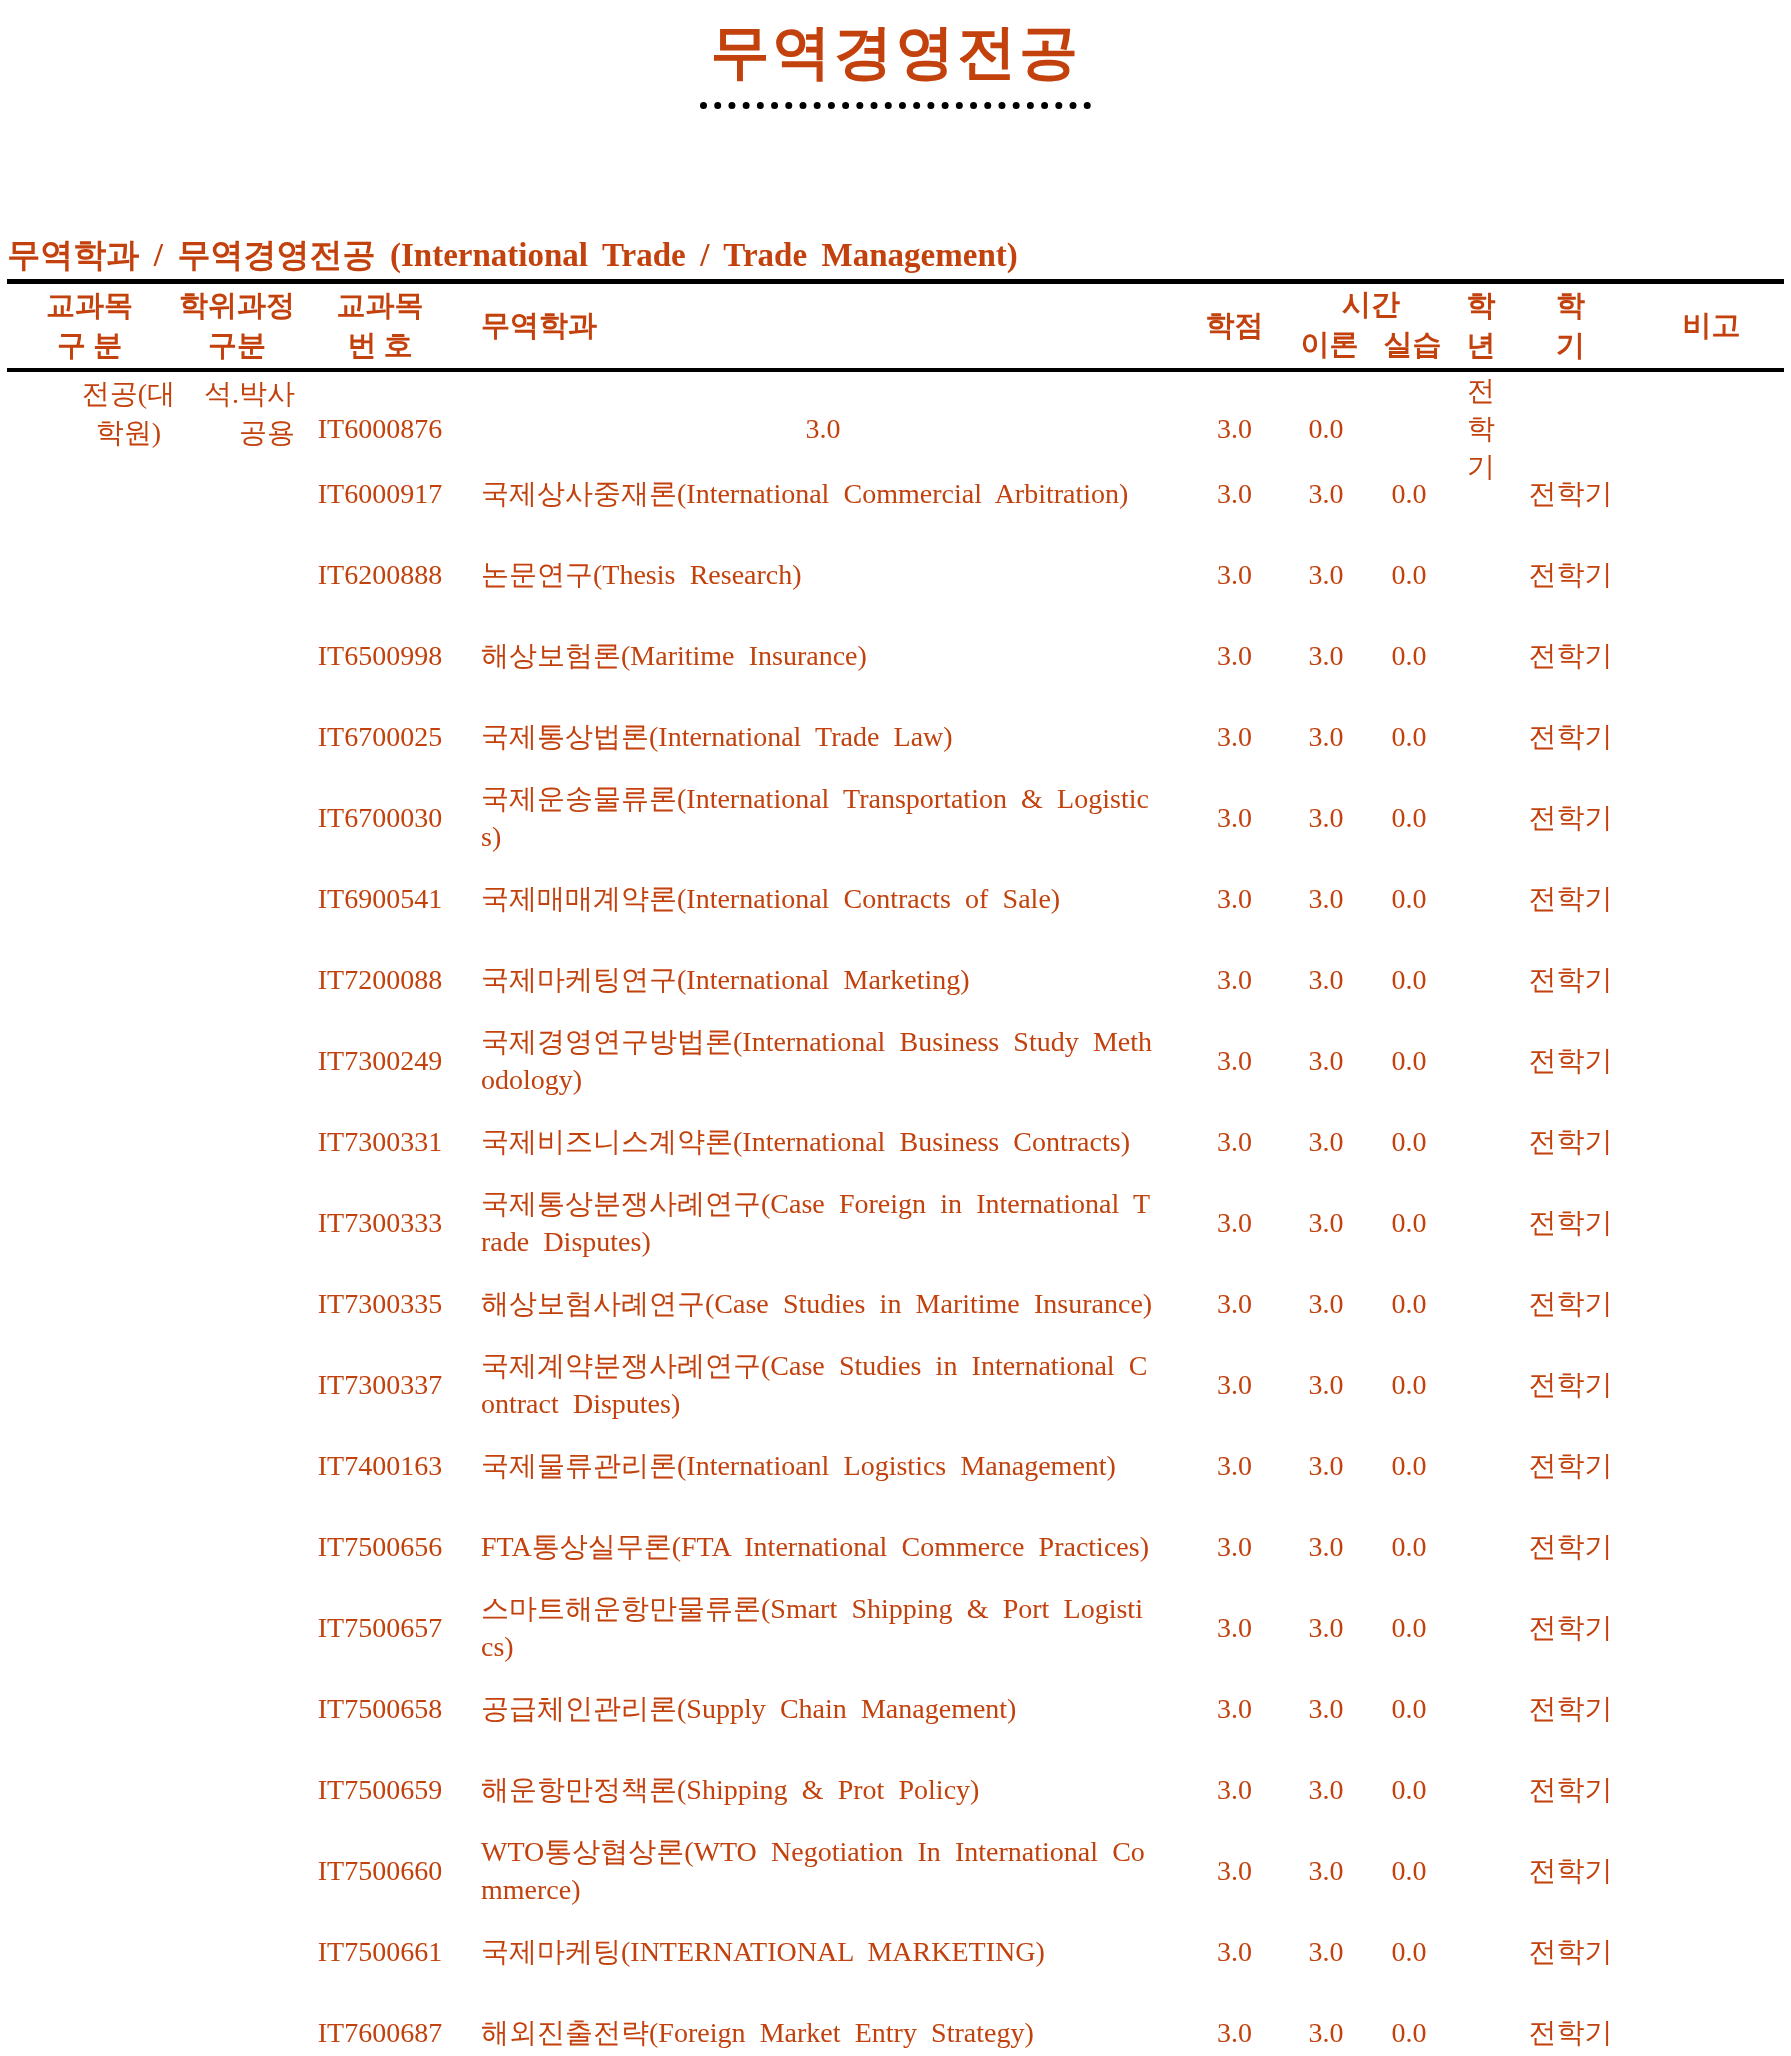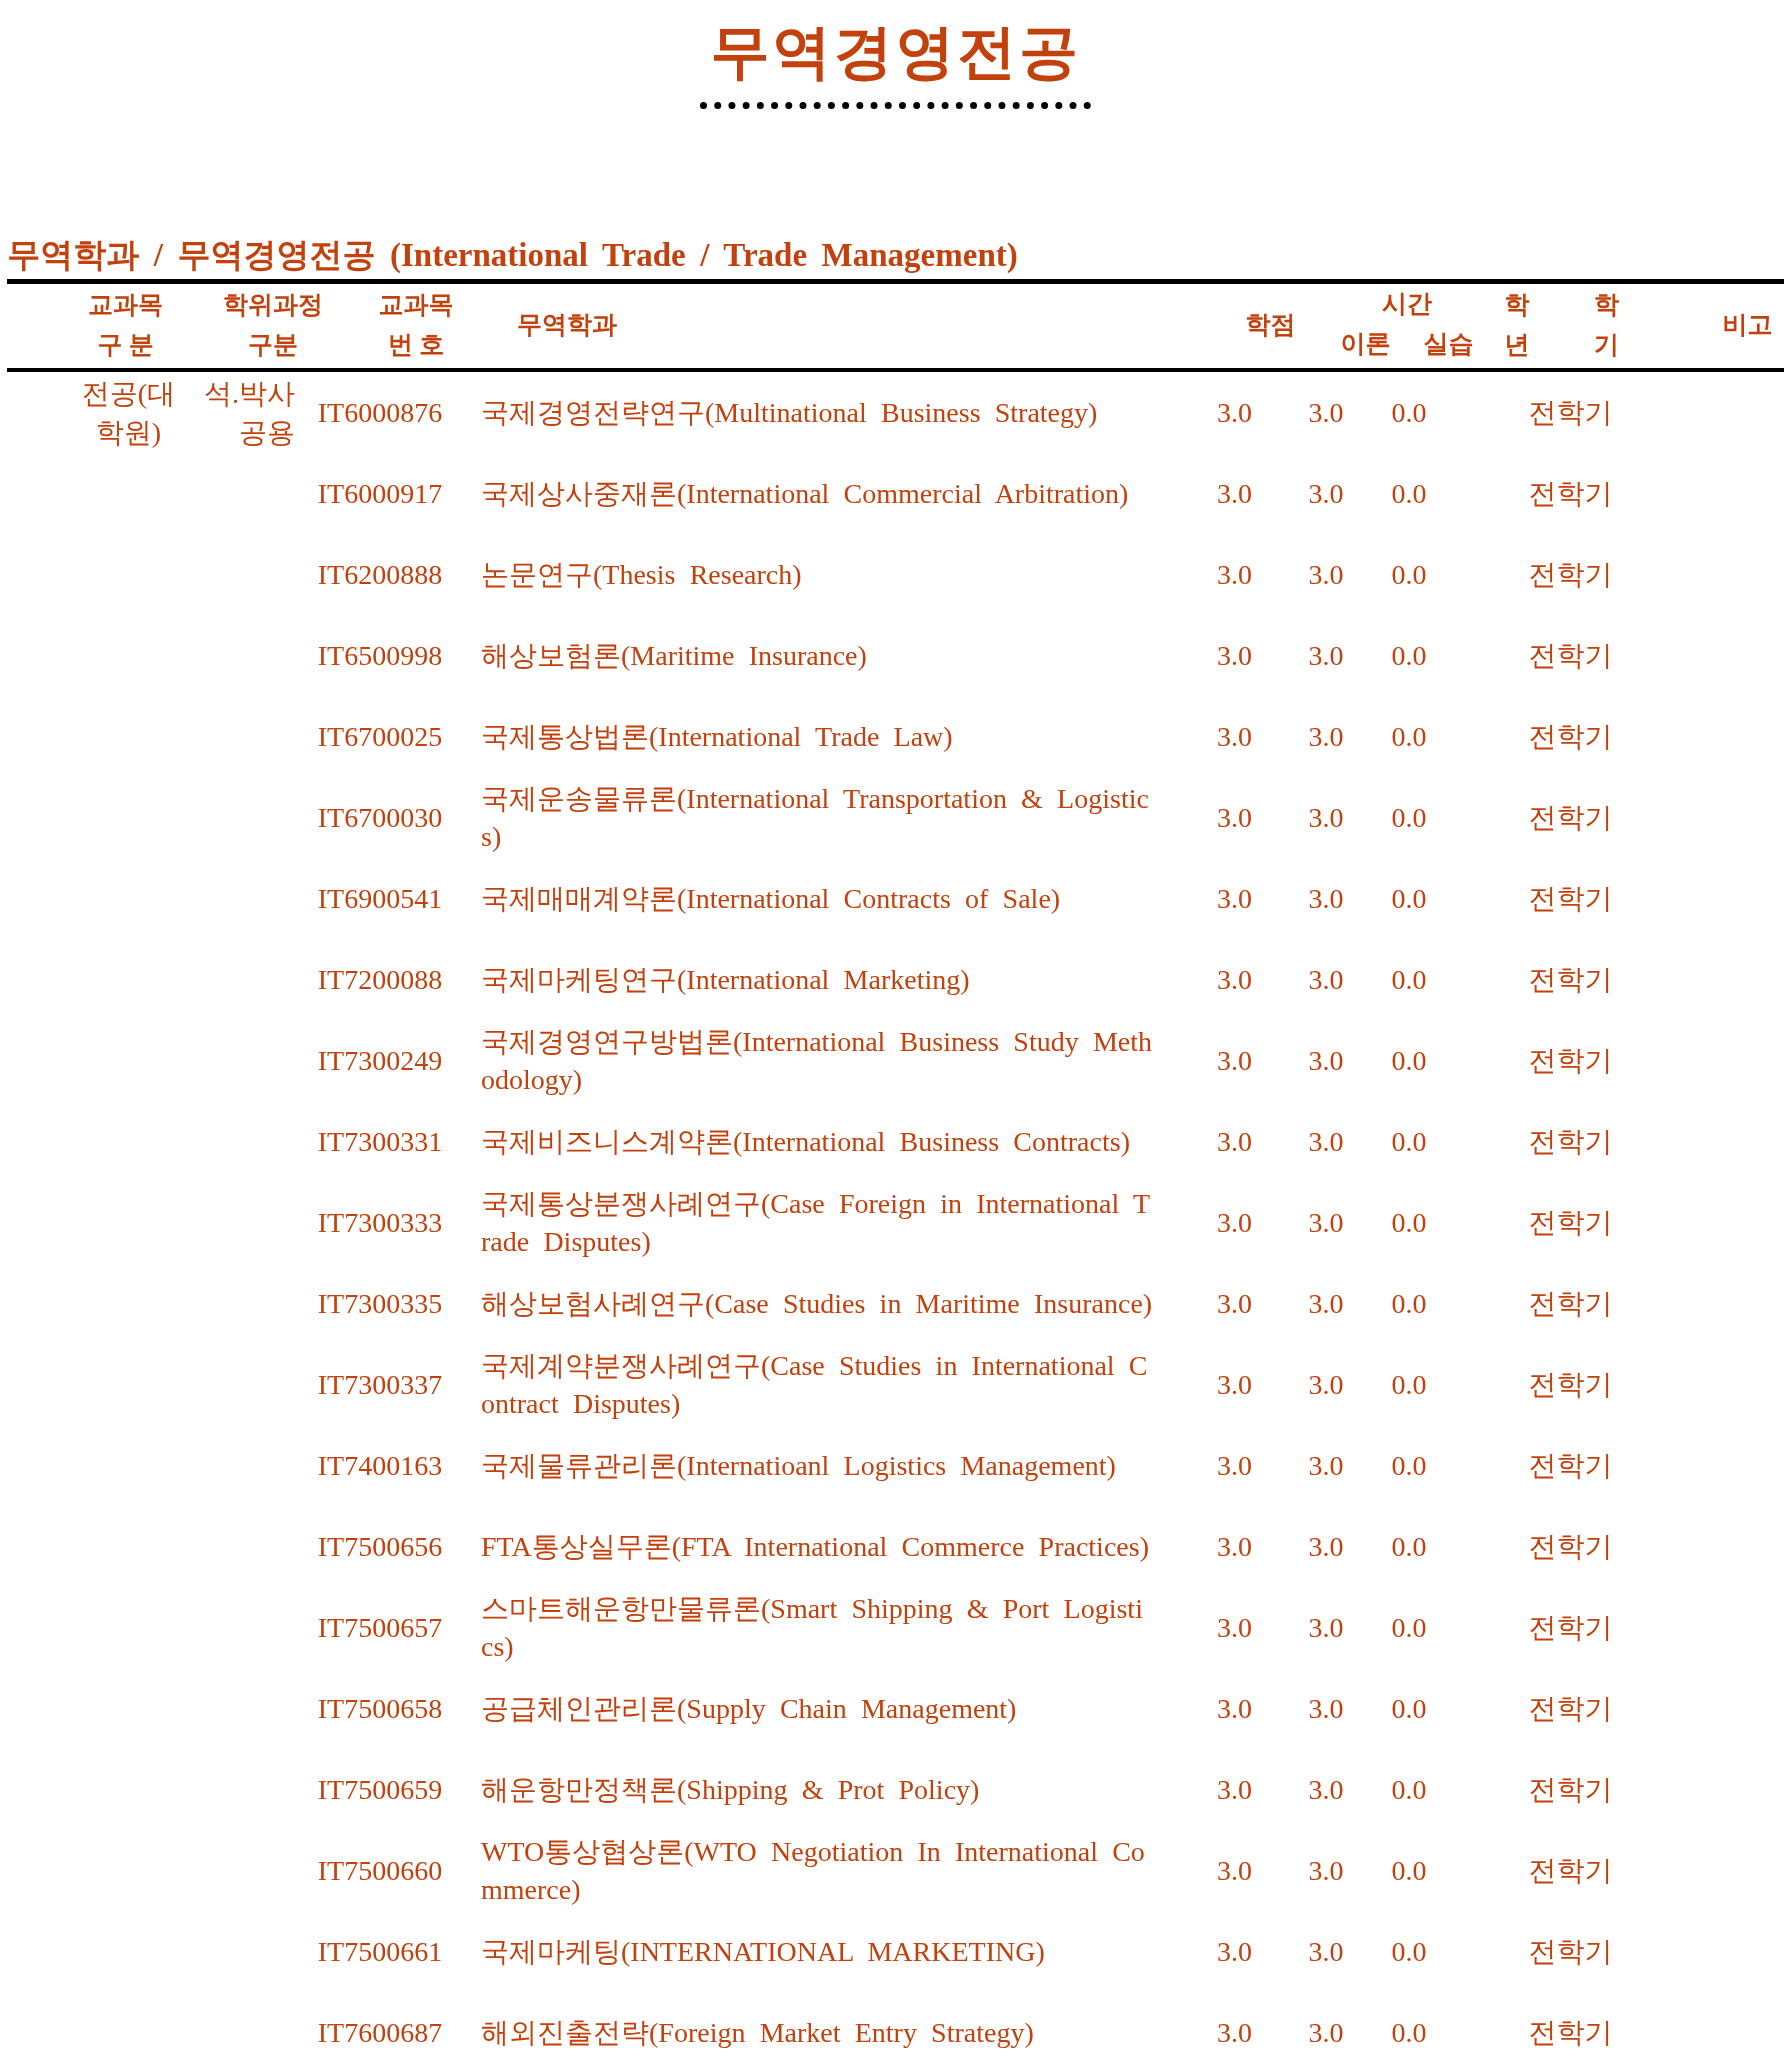--- a/index.html
+++ b/index.html
@@ -22,21 +22,21 @@
     word-spacing:6.3px; white-space:nowrap;
   }
   .rule { position:absolute; left:7.2px; width:1777px; background:#000; }
   .rule-top { top:279px; height:4.5px; }
   .rule-mid { top:368px; height:3.6px; }
 
   
   .thead {
     position:absolute; left:0; top:283px; width:1583px; height:84px;
     display:grid; grid-template-columns:179px 116px 170px 716px 107px 166px 54px 125px 157px;
-    font-size:25px; font-weight:bold;padding-left:36px;
+    font-size:29px; font-weight:bold;
   }
   .th {
     display:flex; flex-direction:column; align-items:center; justify-content:center;
     line-height:40px; text-align:center;
   }
   .th.name { align-items:flex-start; padding-left:16px; }
   .th.hours { justify-content:flex-start; padding:0.9px 0 1.8px 0; }
   .hours-bottom { display:flex; width:100%; }
   .hours-bottom span { flex:1; text-align:center; }
 
@@ -115,21 +115,20 @@
   <div class="tbody" id="tbody">
     <div class="span-val span-cat" id="span-cat">전공(대
 학원)</div>
     <div class="span-val span-deg" id="span-deg">석.박사
 공용</div>
 
   <div class="trow">
     <div class="c cat"></div>
     <div class="c deg"></div>
     <div class="c no">IT6000876</div>
-    <div class="c name">국제경영전략연구(Multinational Business Strategy)</div>
     <div class="c credits">3.0</div>
     <div class="c theory">3.0</div>
     <div class="c practice">0.0</div>
     <div class="c year"></div>
     <div class="c sem">전학기</div>
     <div class="c note"></div>
   </div>
 
   <div class="trow">
     <div class="c cat"></div>

